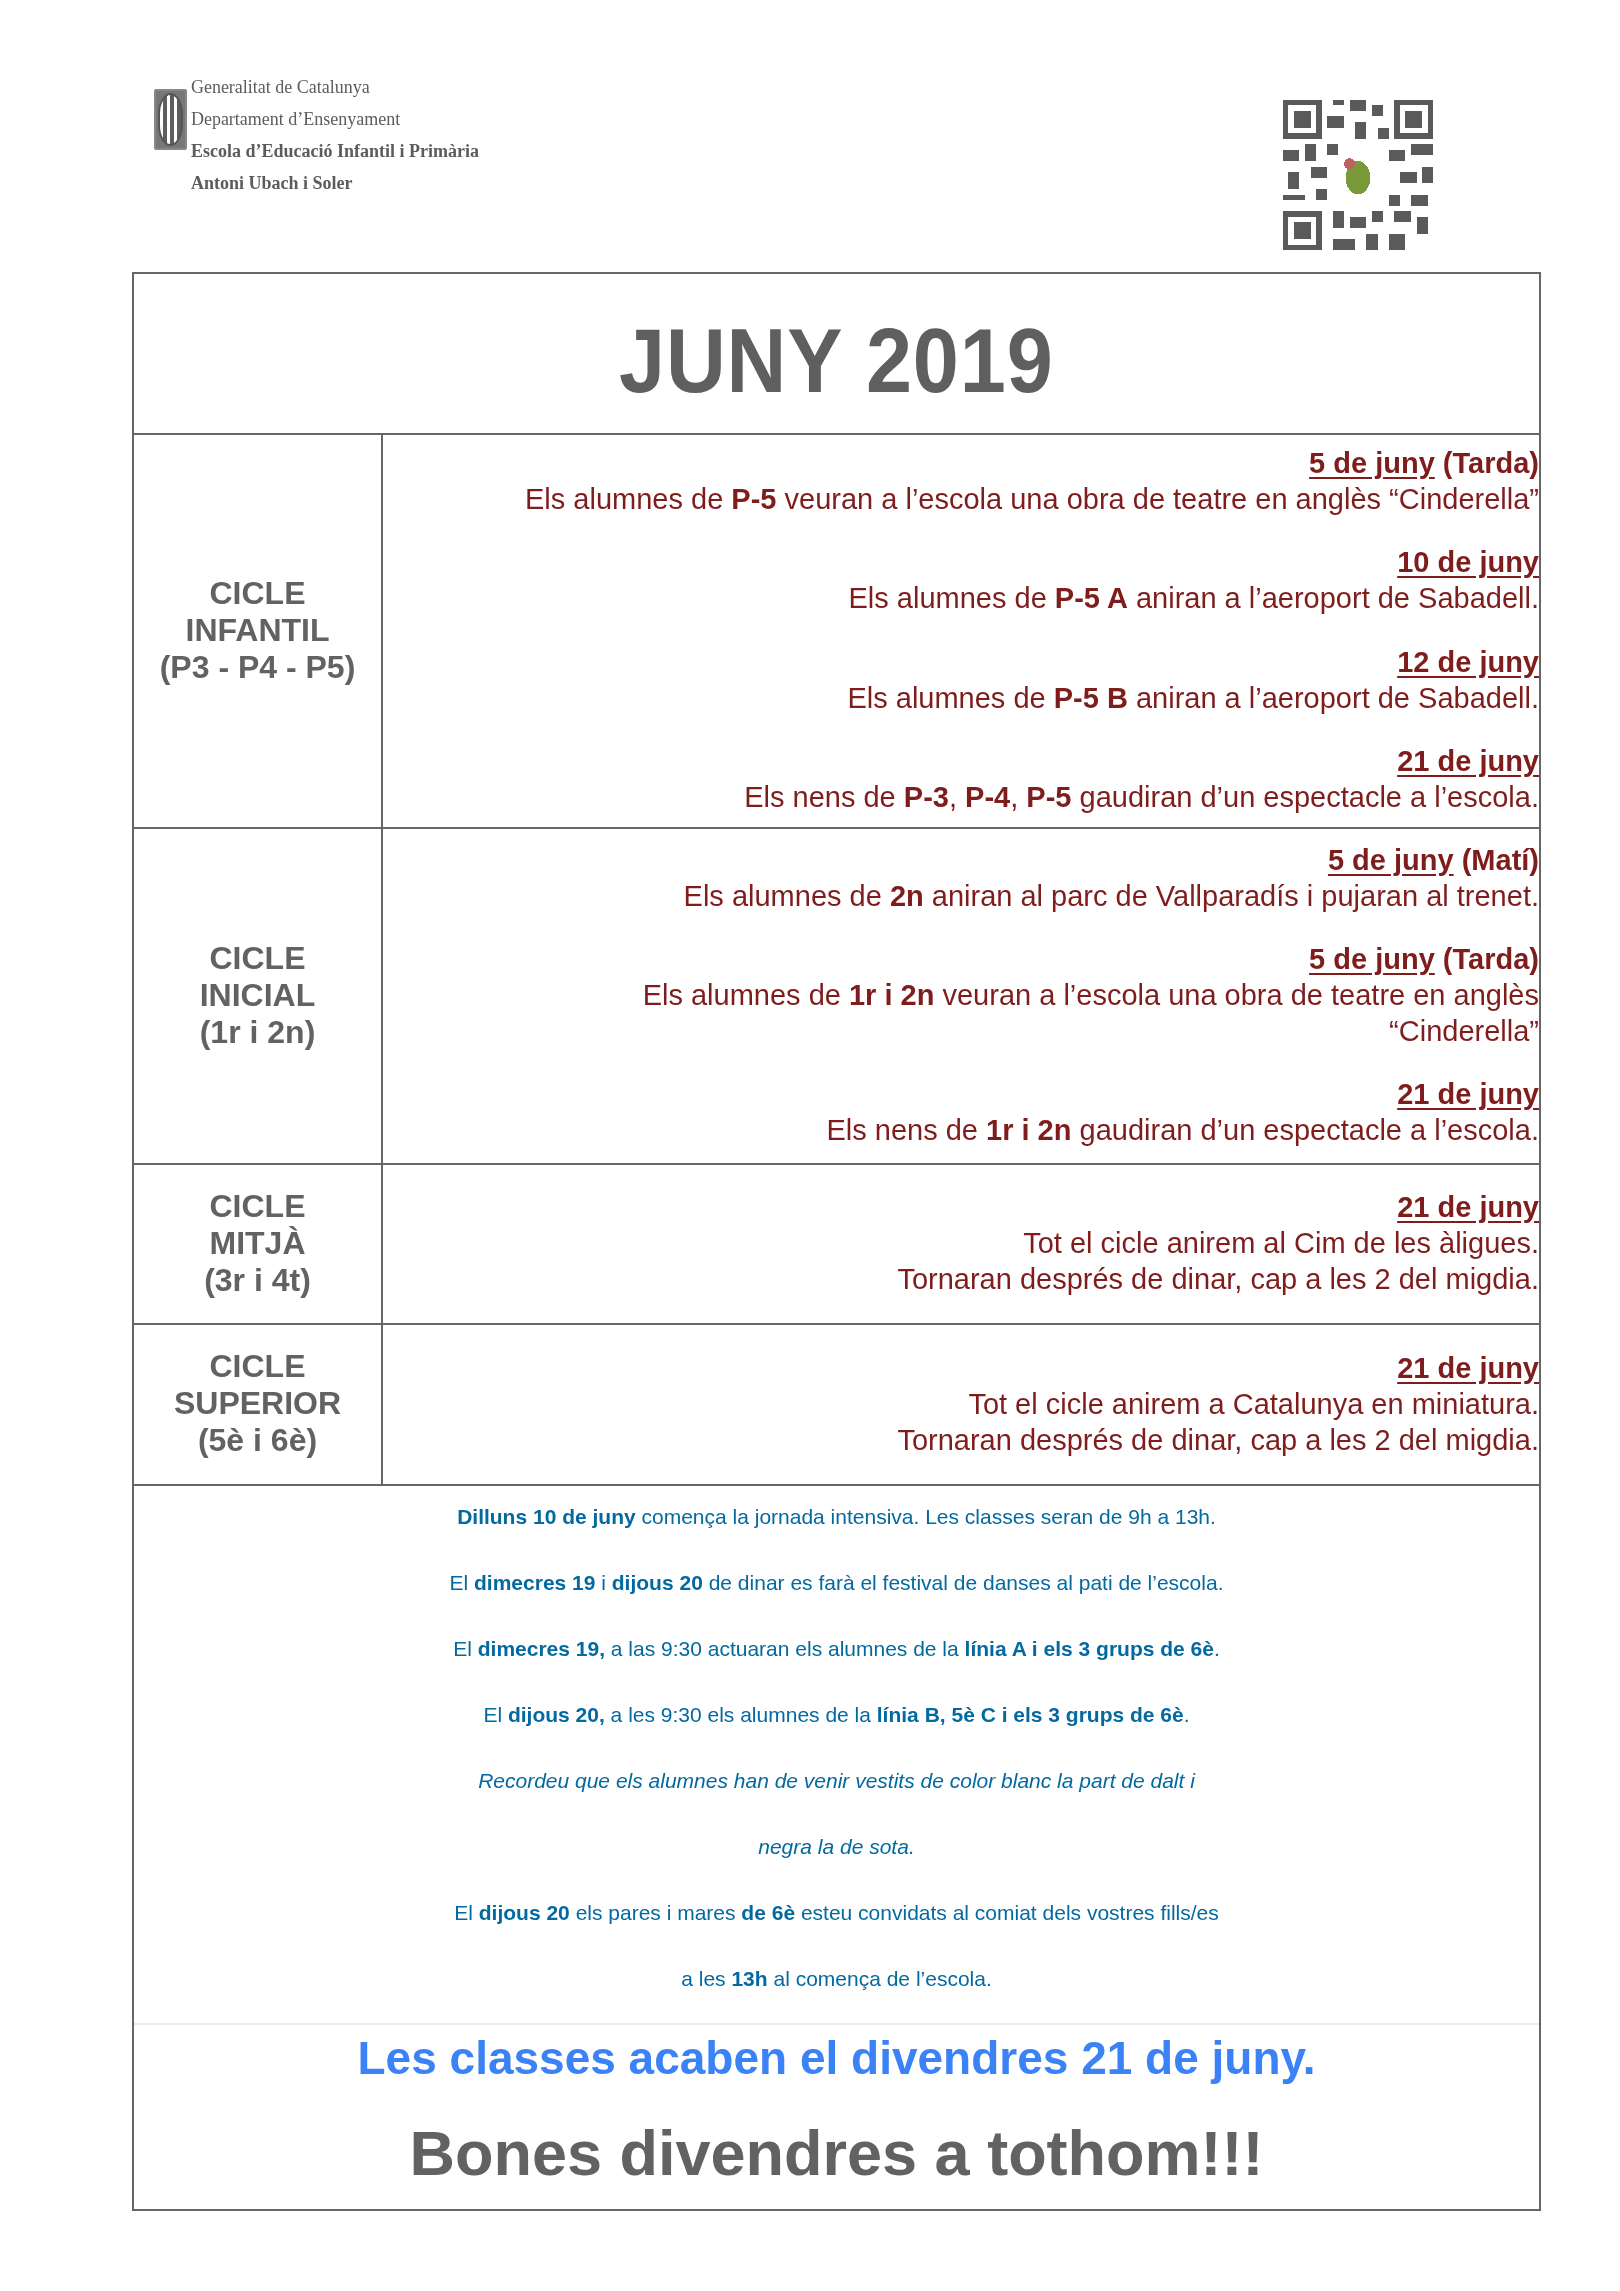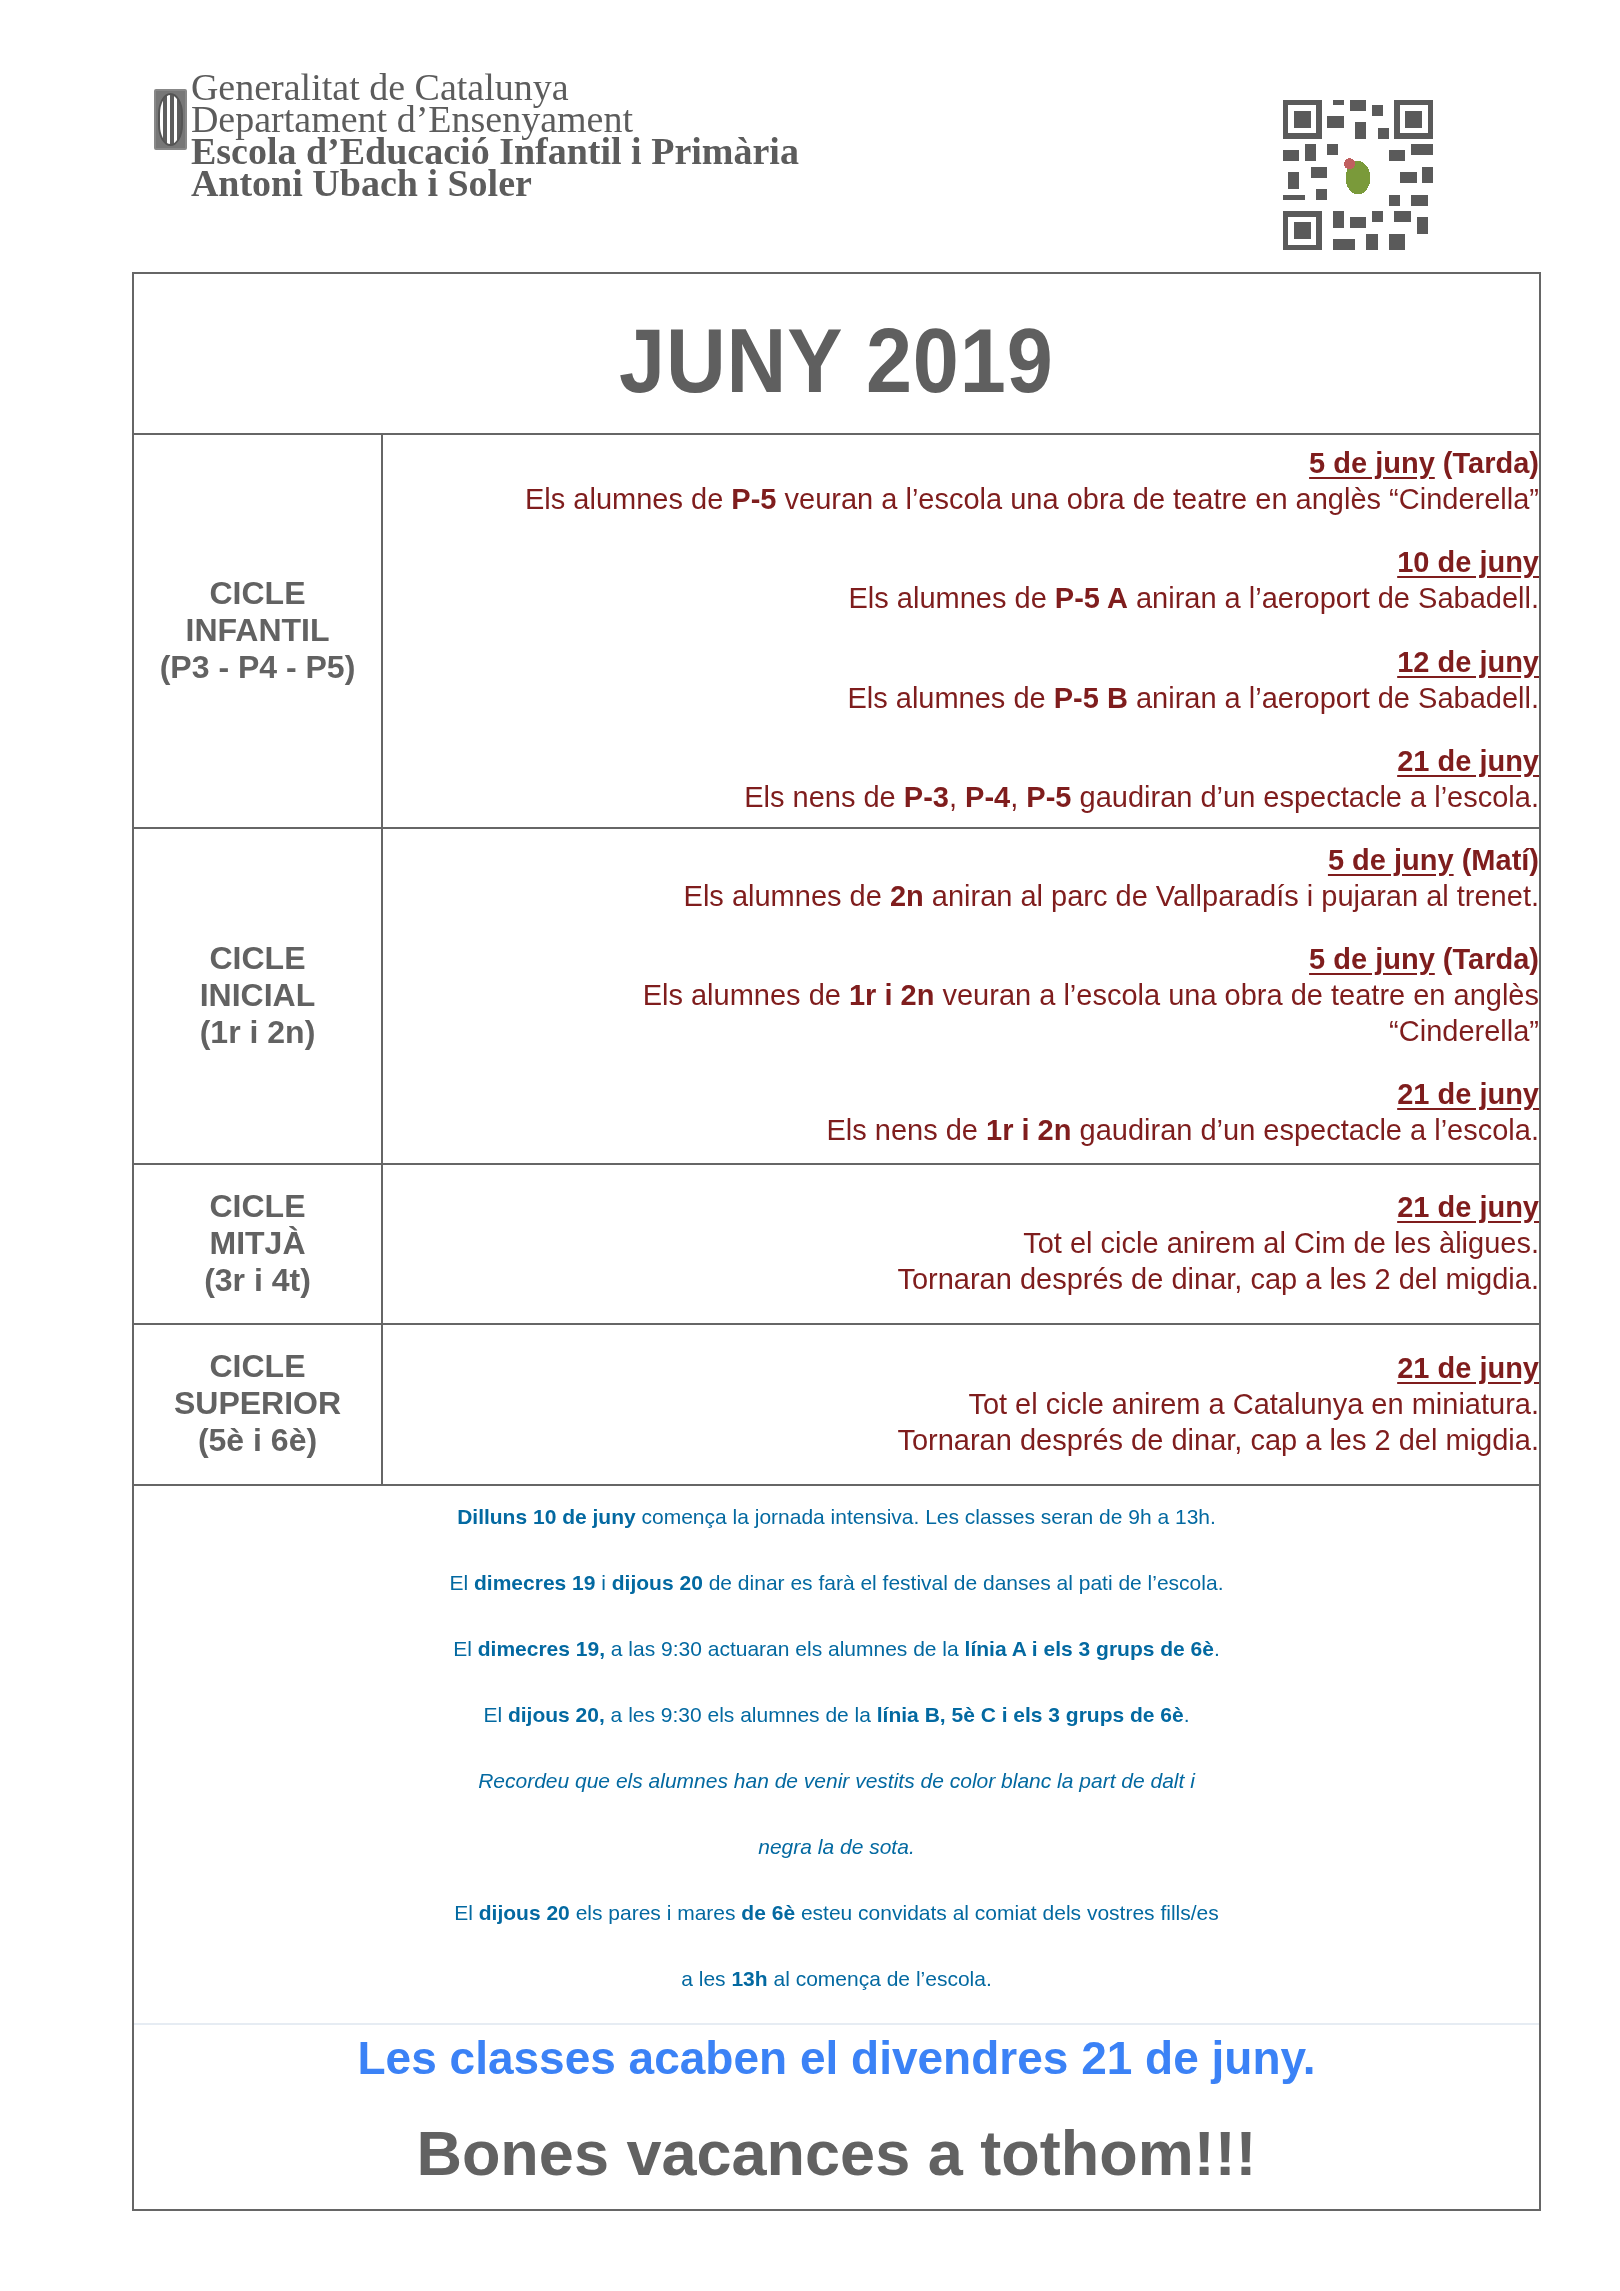--- a/index.html
+++ b/index.html
@@ -5,21 +5,21 @@
   html, body { margin: 0; padding: 0; background: #ffffff; }
   body { width: 1620px; height: 2292px; position: relative; overflow: hidden;
          font-family: "Liberation Sans", sans-serif; color: #5a5a5a; }
 
   
   .letterhead { position: absolute; left: 154px; top: 71px; display: flex; align-items: flex-start; }
   .crest { width: 33px; height: 61px; margin-top: 17.6px; margin-right: 3.9px; position: relative;
            background: #777; border: 2px solid #888; box-sizing: border-box; border-radius: 2px; }
   .crest .ring { position: absolute; left: 2px; top: 2px; right: 2px; bottom: 2px; border-radius: 50%/40%;
                  background: repeating-linear-gradient(90deg, #fff 0 2.9px, #5e5e5e 2.9px 6.9px); border: 2px solid #555; }
-  .lh-lines { font-family: "Liberation Serif", serif; font-size: 38px; line-height: 32px; color: #5c5c5c; }
+  .lh-lines { font-family: "Liberation Serif", serif; font-size: 18px; line-height: 32px; color: #5c5c5c; }
   .lh-lines .b { font-weight: bold; }
 
   .qr { position: absolute; left: 1277px; top: 94px; width: 162px; height: 162px; }
   .qr svg { width: 100%; height: 100%; }
 
   
   .doc-box { position: absolute; left: 132px; top: 272px; width: 1409px; height: 1939px;
              border: 2.9px double #666; box-sizing: border-box; }
   .title-row { position: absolute; left: 0; top: 0; right: 0; height: 159px; border-bottom: 2.9px double #666;
                display: flex; align-items: center; justify-content: center; }
@@ -205,15 +205,15 @@
       <div><span>El </span><span class="bold">dimecres 19</span><span> i </span><span class="bold">dijous 20</span><span> de dinar es farà el festival de danses al pati de l’escola.</span></div>
       <div><span>El </span><span class="bold">dimecres 19,</span><span> a las 9:30 actuaran els alumnes de la </span><span class="bold">línia A i els 3 grups de 6è</span><span>.</span></div>
       <div><span>El </span><span class="bold">dijous 20,</span><span> a les 9:30 els alumnes de la </span><span class="bold">línia B, 5è C i els 3 grups de 6è</span><span>.</span></div>
       <div><span class=" ital">Recordeu que els alumnes han de venir vestits de color blanc la part de dalt i</span></div>
       <div><span class=" ital">negra la de sota.</span></div>
       <div><span>El </span><span class="bold">dijous 20</span><span> els pares i mares </span><span class="bold">de 6è</span><span> esteu convidats al comiat dels vostres fills/es</span></div>
       <div><span>a les </span><span class="bold">13h</span><span> al comença de l’escola.</span></div>
     </div>
   <div class="faint-line"></div>
   <div class="closing1">Les classes acaben el divendres 21 de juny.</div>
-  <div class="closing2">Bones vacances a tothom!!!</div>
+  <div class="closing2">Bones divendres a tothom!!!</div>
 </div>
 
 
 </body></html>

